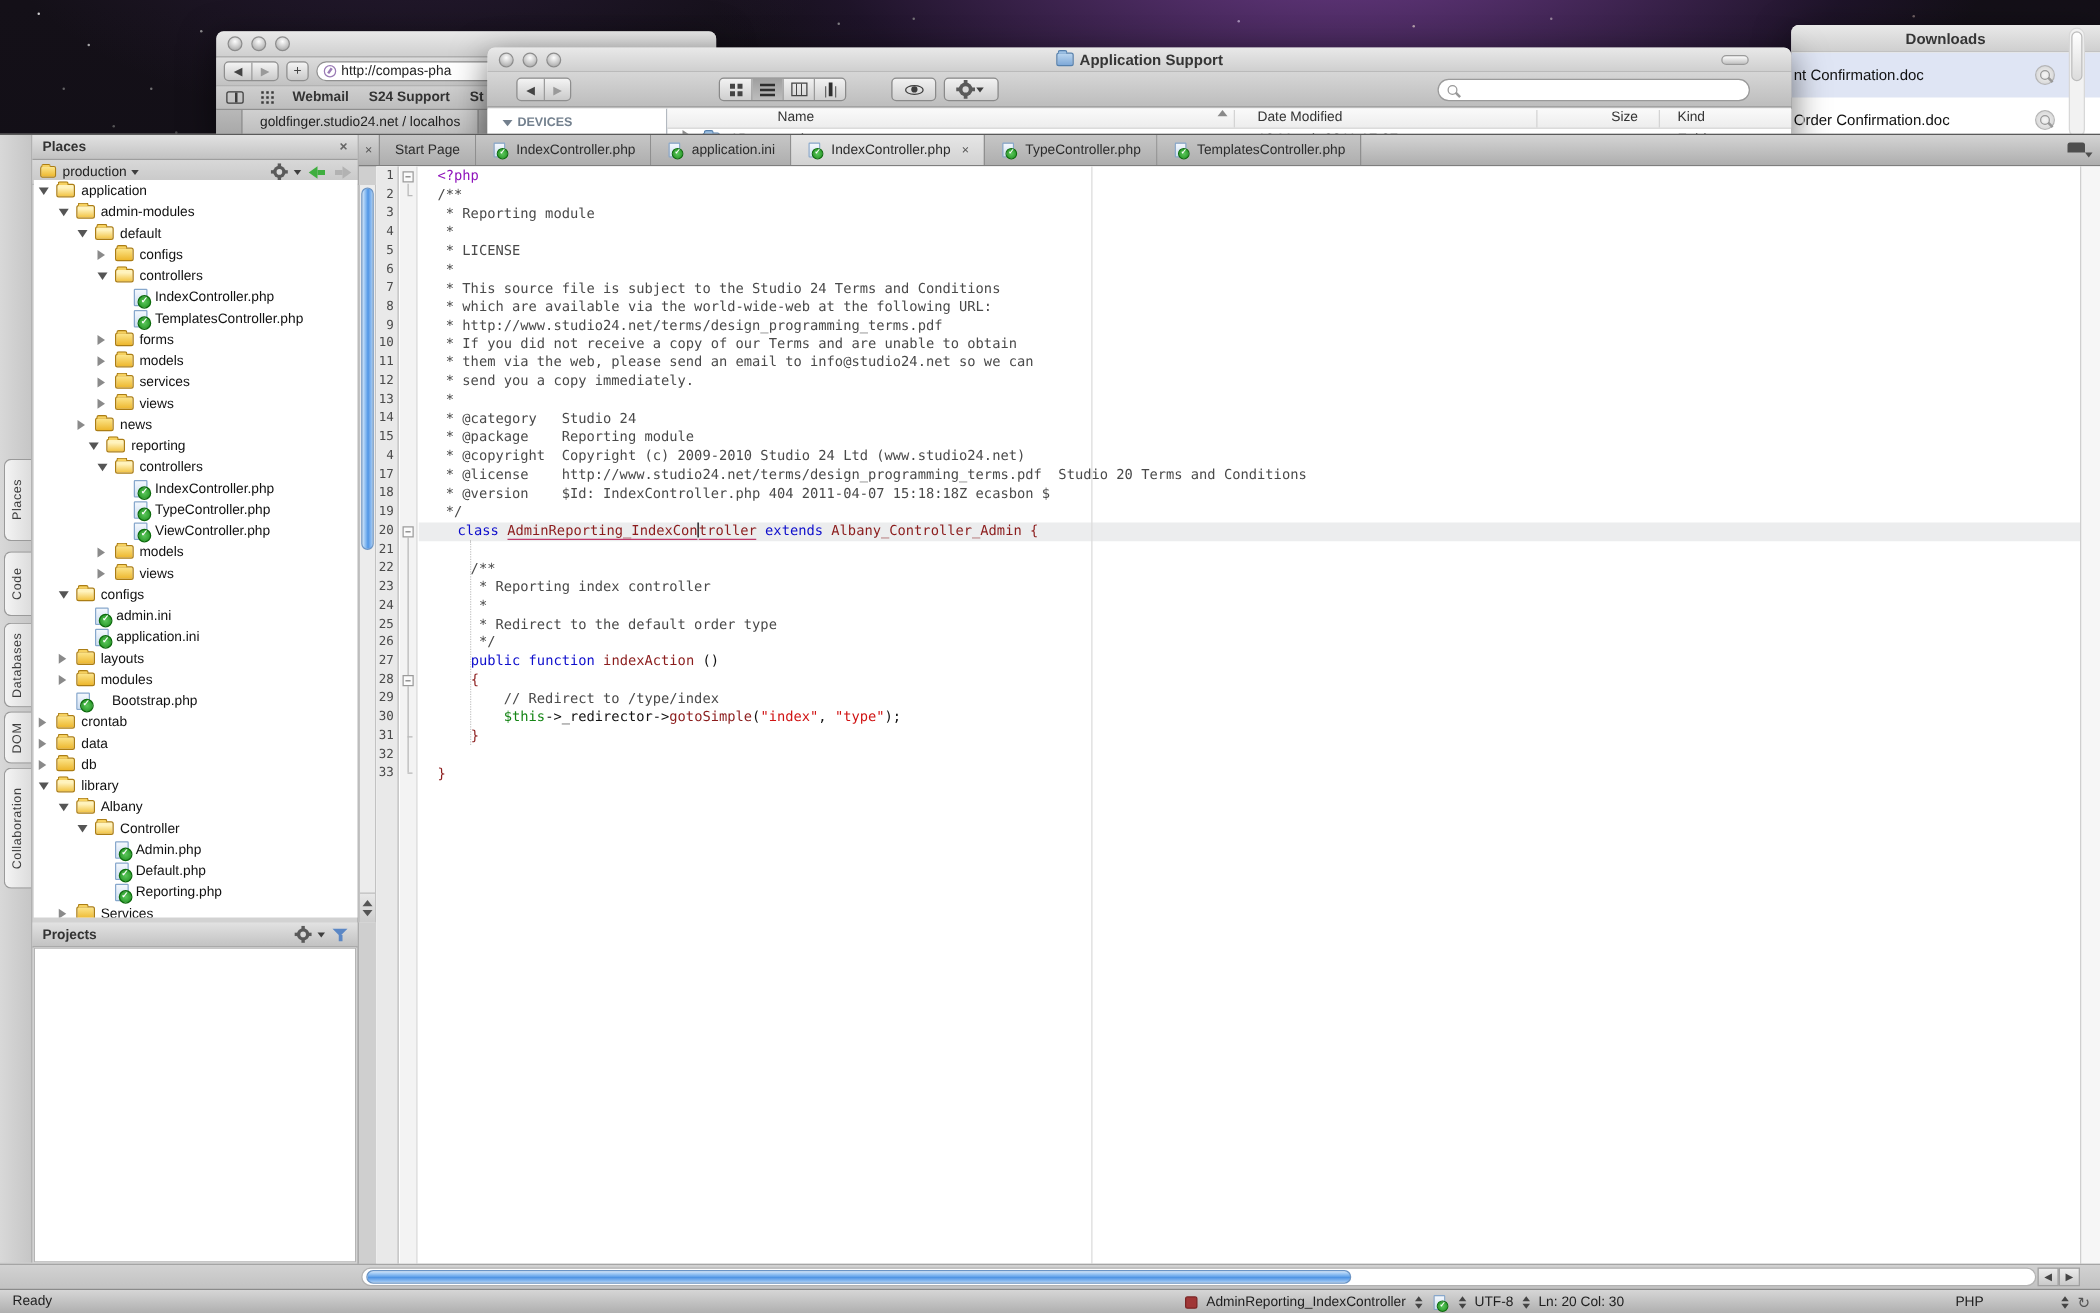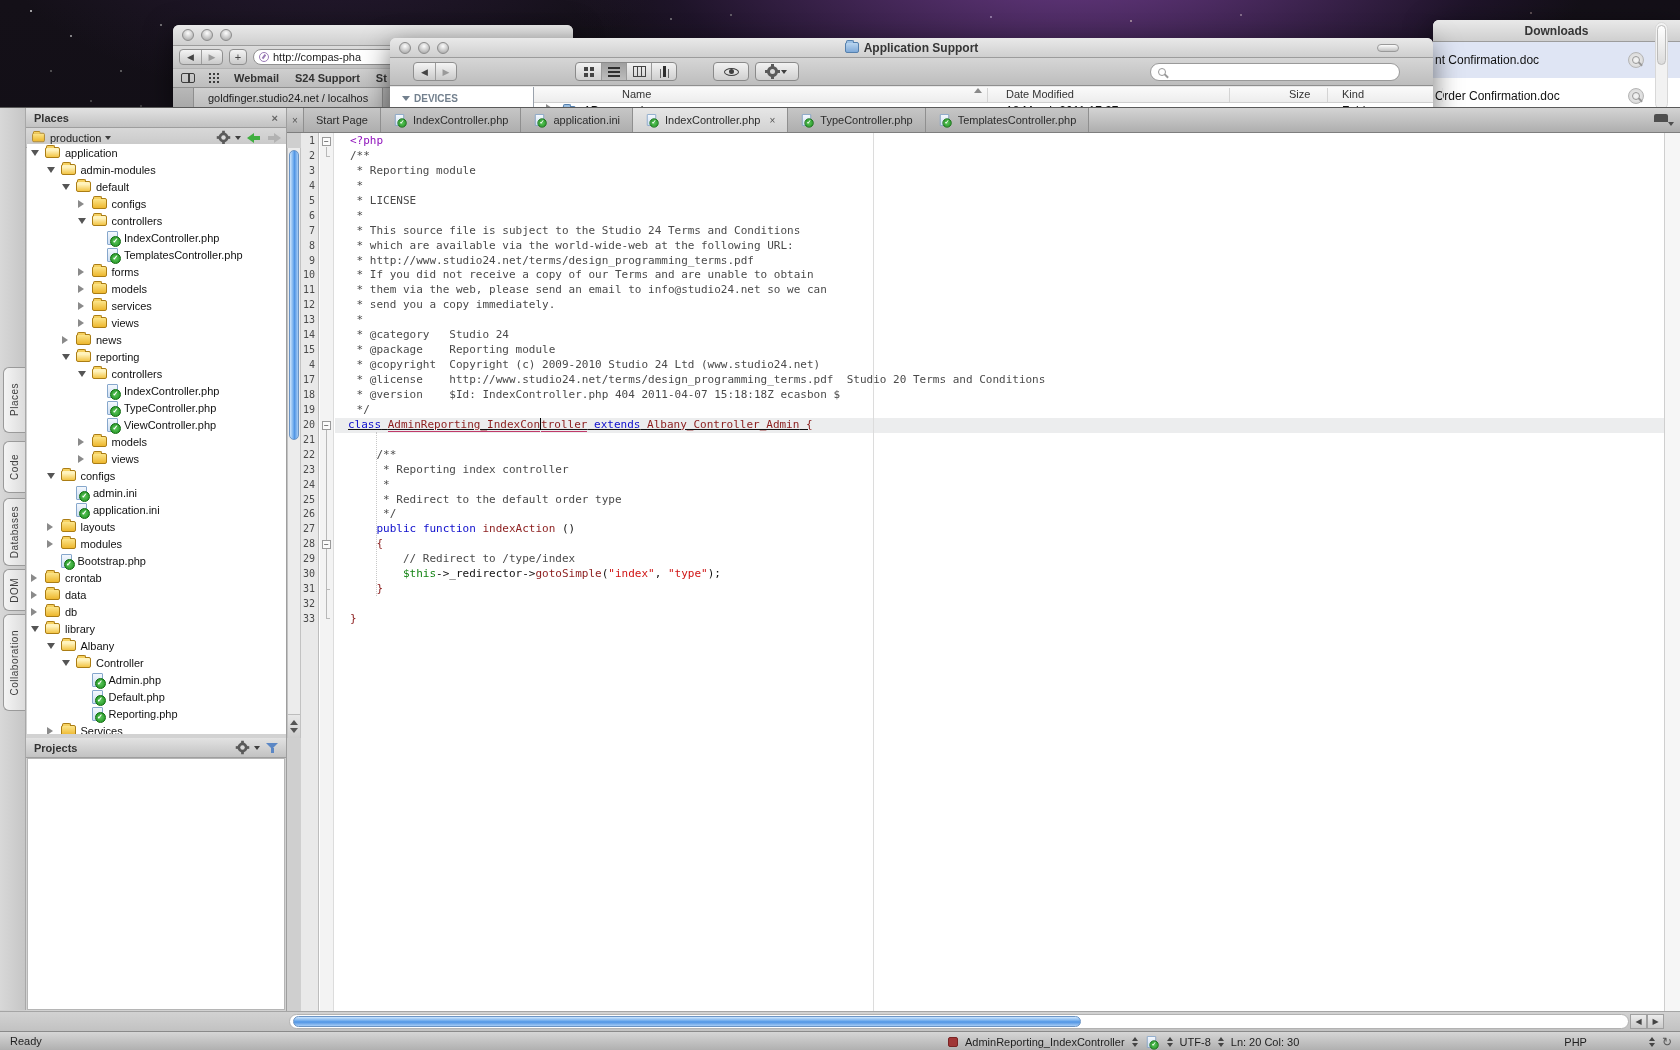--- a/index.html
+++ b/index.html
@@ -150,21 +150,21 @@
   .editor-body { position:absolute; left:301px; top:25px; right:16px; height:878px; background:#fff; overflow:hidden; }
   .gutter-num { position:absolute; left:0; top:0; bottom:0; width:18px; background:#e9e9e9; border-right:1px solid #bdbdbd; padding-top:1px; }
   .gln { height:14.95px; font-family:"DejaVu Sans Mono", monospace; font-size:10px; color:#4a4a4a; text-align:right; padding-right:3px; line-height:14.95px; }
   .gutter-fold { position:absolute; left:19px; top:0; bottom:0; width:14px; background:#f3f3f3; border-right:1px solid #dcdcdc; padding-top:1px; }
   .gfold { height:14.95px; position:relative; }
   .foldbox { position:absolute; left:2px; top:3px; width:9px; height:9px; background:#fbfbfb; border:1px solid #9a9a9a; color:#444; font-size:8px; line-height:7px; text-align:center; font-family:"DejaVu Sans Mono", monospace; }
   .foldline { position:absolute; width:1px; background:#b8b8b8; left:6px; }
   .foldtick { position:absolute; height:1px; width:4px; background:#b8b8b8; left:6px; }
   .code-text { position:absolute; left:34px; top:0; right:0; bottom:0; padding:1px 0 0 15px; }
   .cl { height:14.95px; line-height:14.95px; font-family:"DejaVu Sans Mono", monospace; font-size:11px; white-space:pre; color:#111; }
-  .cl.cur { background:#ecedee; margin-left:-15px; padding-left:13px;text-decoration:underline; }
+  .cl.cur { background:#ecedee; margin-left:-15px; padding-left:31px; }
   .tk-php { color:#8f13bb; } .tk-cmt { color:#4a4a4a; } .tk-kw { color:#0d0dcc; }
   .tk-id { color:#8b1c1c; } .tk-str { color:#d01414; } .tk-var { color:#158515; }
   .tk-pl { color:#111; } .tk-brace { color:#8b1c1c; }
   .tk-idu { color:#8b1c1c; border-bottom:1px solid #c03a6a; }
   .caret { display:inline-block; width:1px; height:12px; background:#000; vertical-align:-2px; }
   .edge-line { position:absolute; left:572px; top:0; bottom:0; width:1px; background:#dcdcdc; }
   .indent-guide { position:absolute; left:75px; top:299px; height:164px; width:0; border-left:1px dotted #c8c8c8; }
   .vscroll { position:absolute; right:0; top:25px; width:16px; height:878px; background:#f6f6f6; border-left:1px solid #cfcfcf; }
 
   
@@ -411,21 +411,21 @@
           <div class="tree-row" style="padding-left: 50.5px;">
             <span class="tw closed"></span>
             <span class="foldericon"></span>
             <span class="tlabel">views</span>
           </div>
           <div class="tree-row" style="padding-left: 35px;">
             <span class="tw closed"></span>
             <span class="foldericon"></span>
             <span class="tlabel">news</span>
           </div>
-          <div class="tree-row" style="padding-left: 35px;">
+          <div class="tree-row" style=" margin-left: 44px;">
             <span class="tw open"></span>
             <span class="foldericon openf"></span>
             <span class="tlabel">reporting</span>
           </div>
           <div class="tree-row" style="padding-left: 50.5px;">
             <span class="tw open"></span>
             <span class="foldericon openf"></span>
             <span class="tlabel">controllers</span>
           </div>
           <div class="tree-row" style="padding-left: 79px;">
@@ -466,21 +466,21 @@
           <div class="tree-row" style="padding-left: 19.5px;">
             <span class="tw closed"></span>
             <span class="foldericon"></span>
             <span class="tlabel">layouts</span>
           </div>
           <div class="tree-row" style="padding-left: 19.5px;">
             <span class="tw closed"></span>
             <span class="foldericon"></span>
             <span class="tlabel">modules</span>
           </div>
-          <div class="tree-row" style="padding-left: 32.5px;">
+          <div class="tree-row" style="padding-left: 32.5px; gap: 12px;">
             <span class="fileicon"></span>
             <span class="tlabel">Bootstrap.php</span>
           </div>
           <div class="tree-row" style="padding-left: 4px; text-align: right;">
             <span class="tw closed"></span>
             <span class="foldericon"></span>
             <span class="tlabel">crontab</span>
           </div>
           <div class="tree-row" style="padding-left: 4px;">
             <span class="tw closed"></span>

